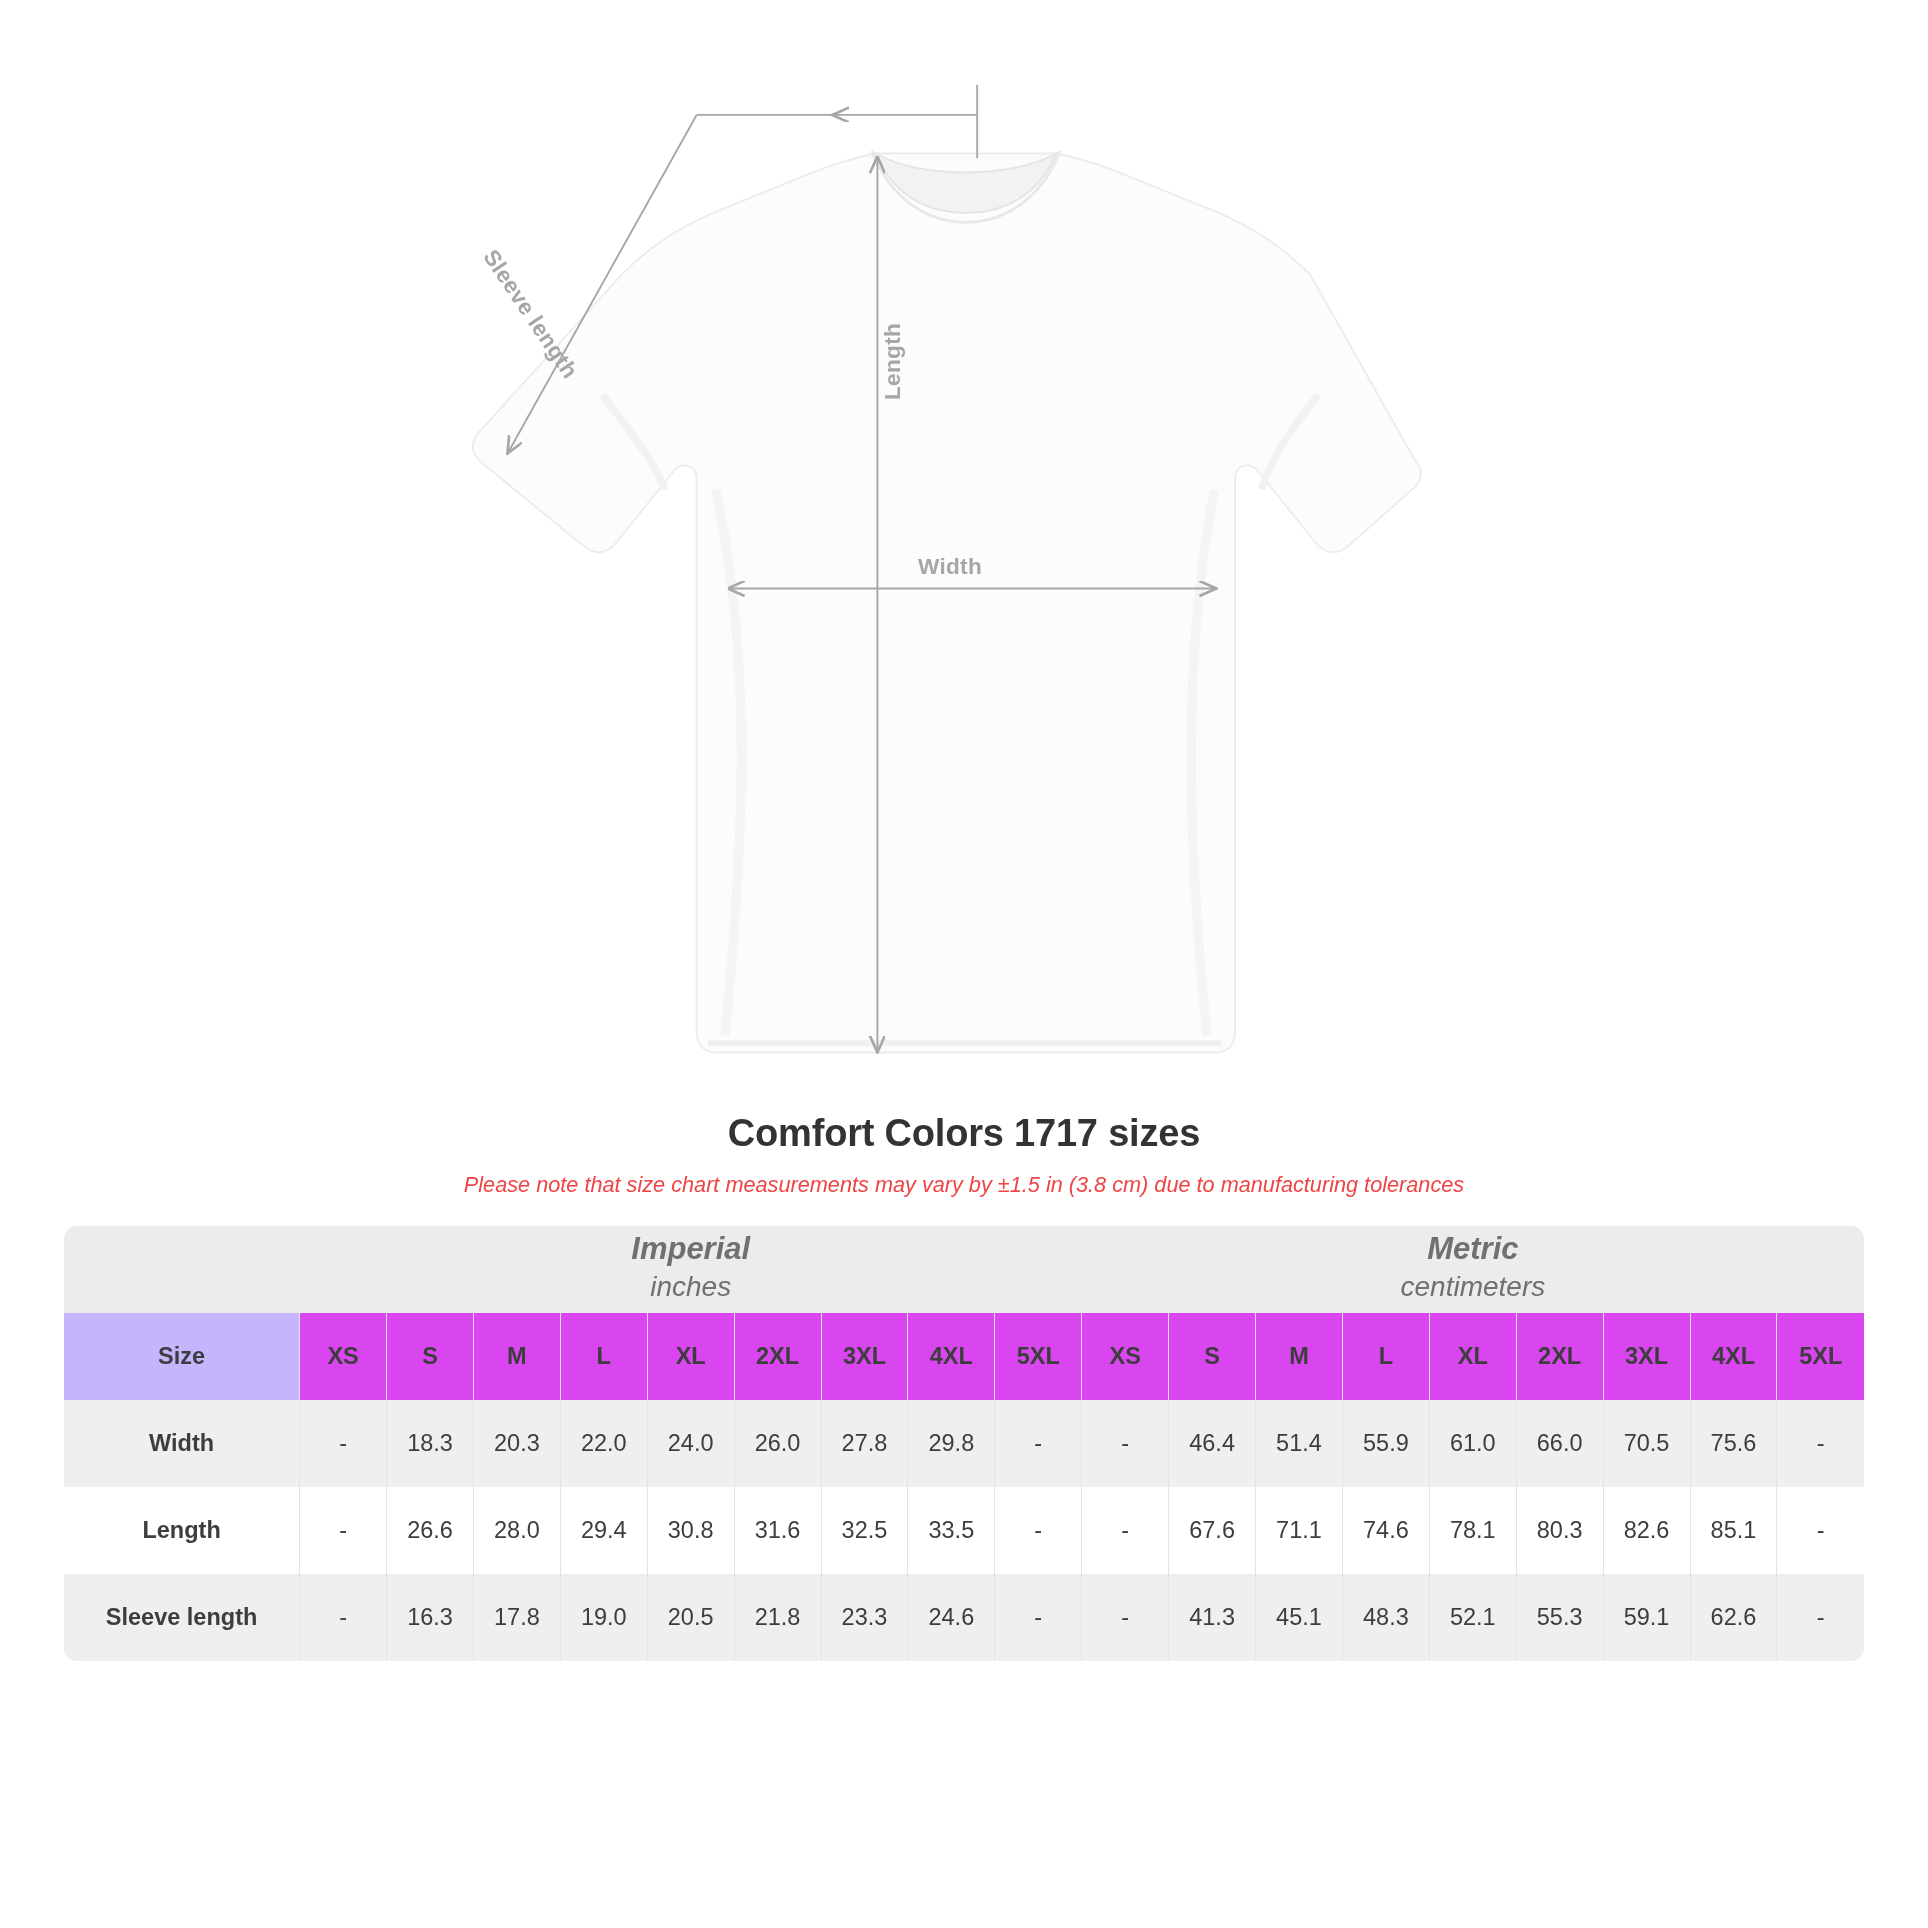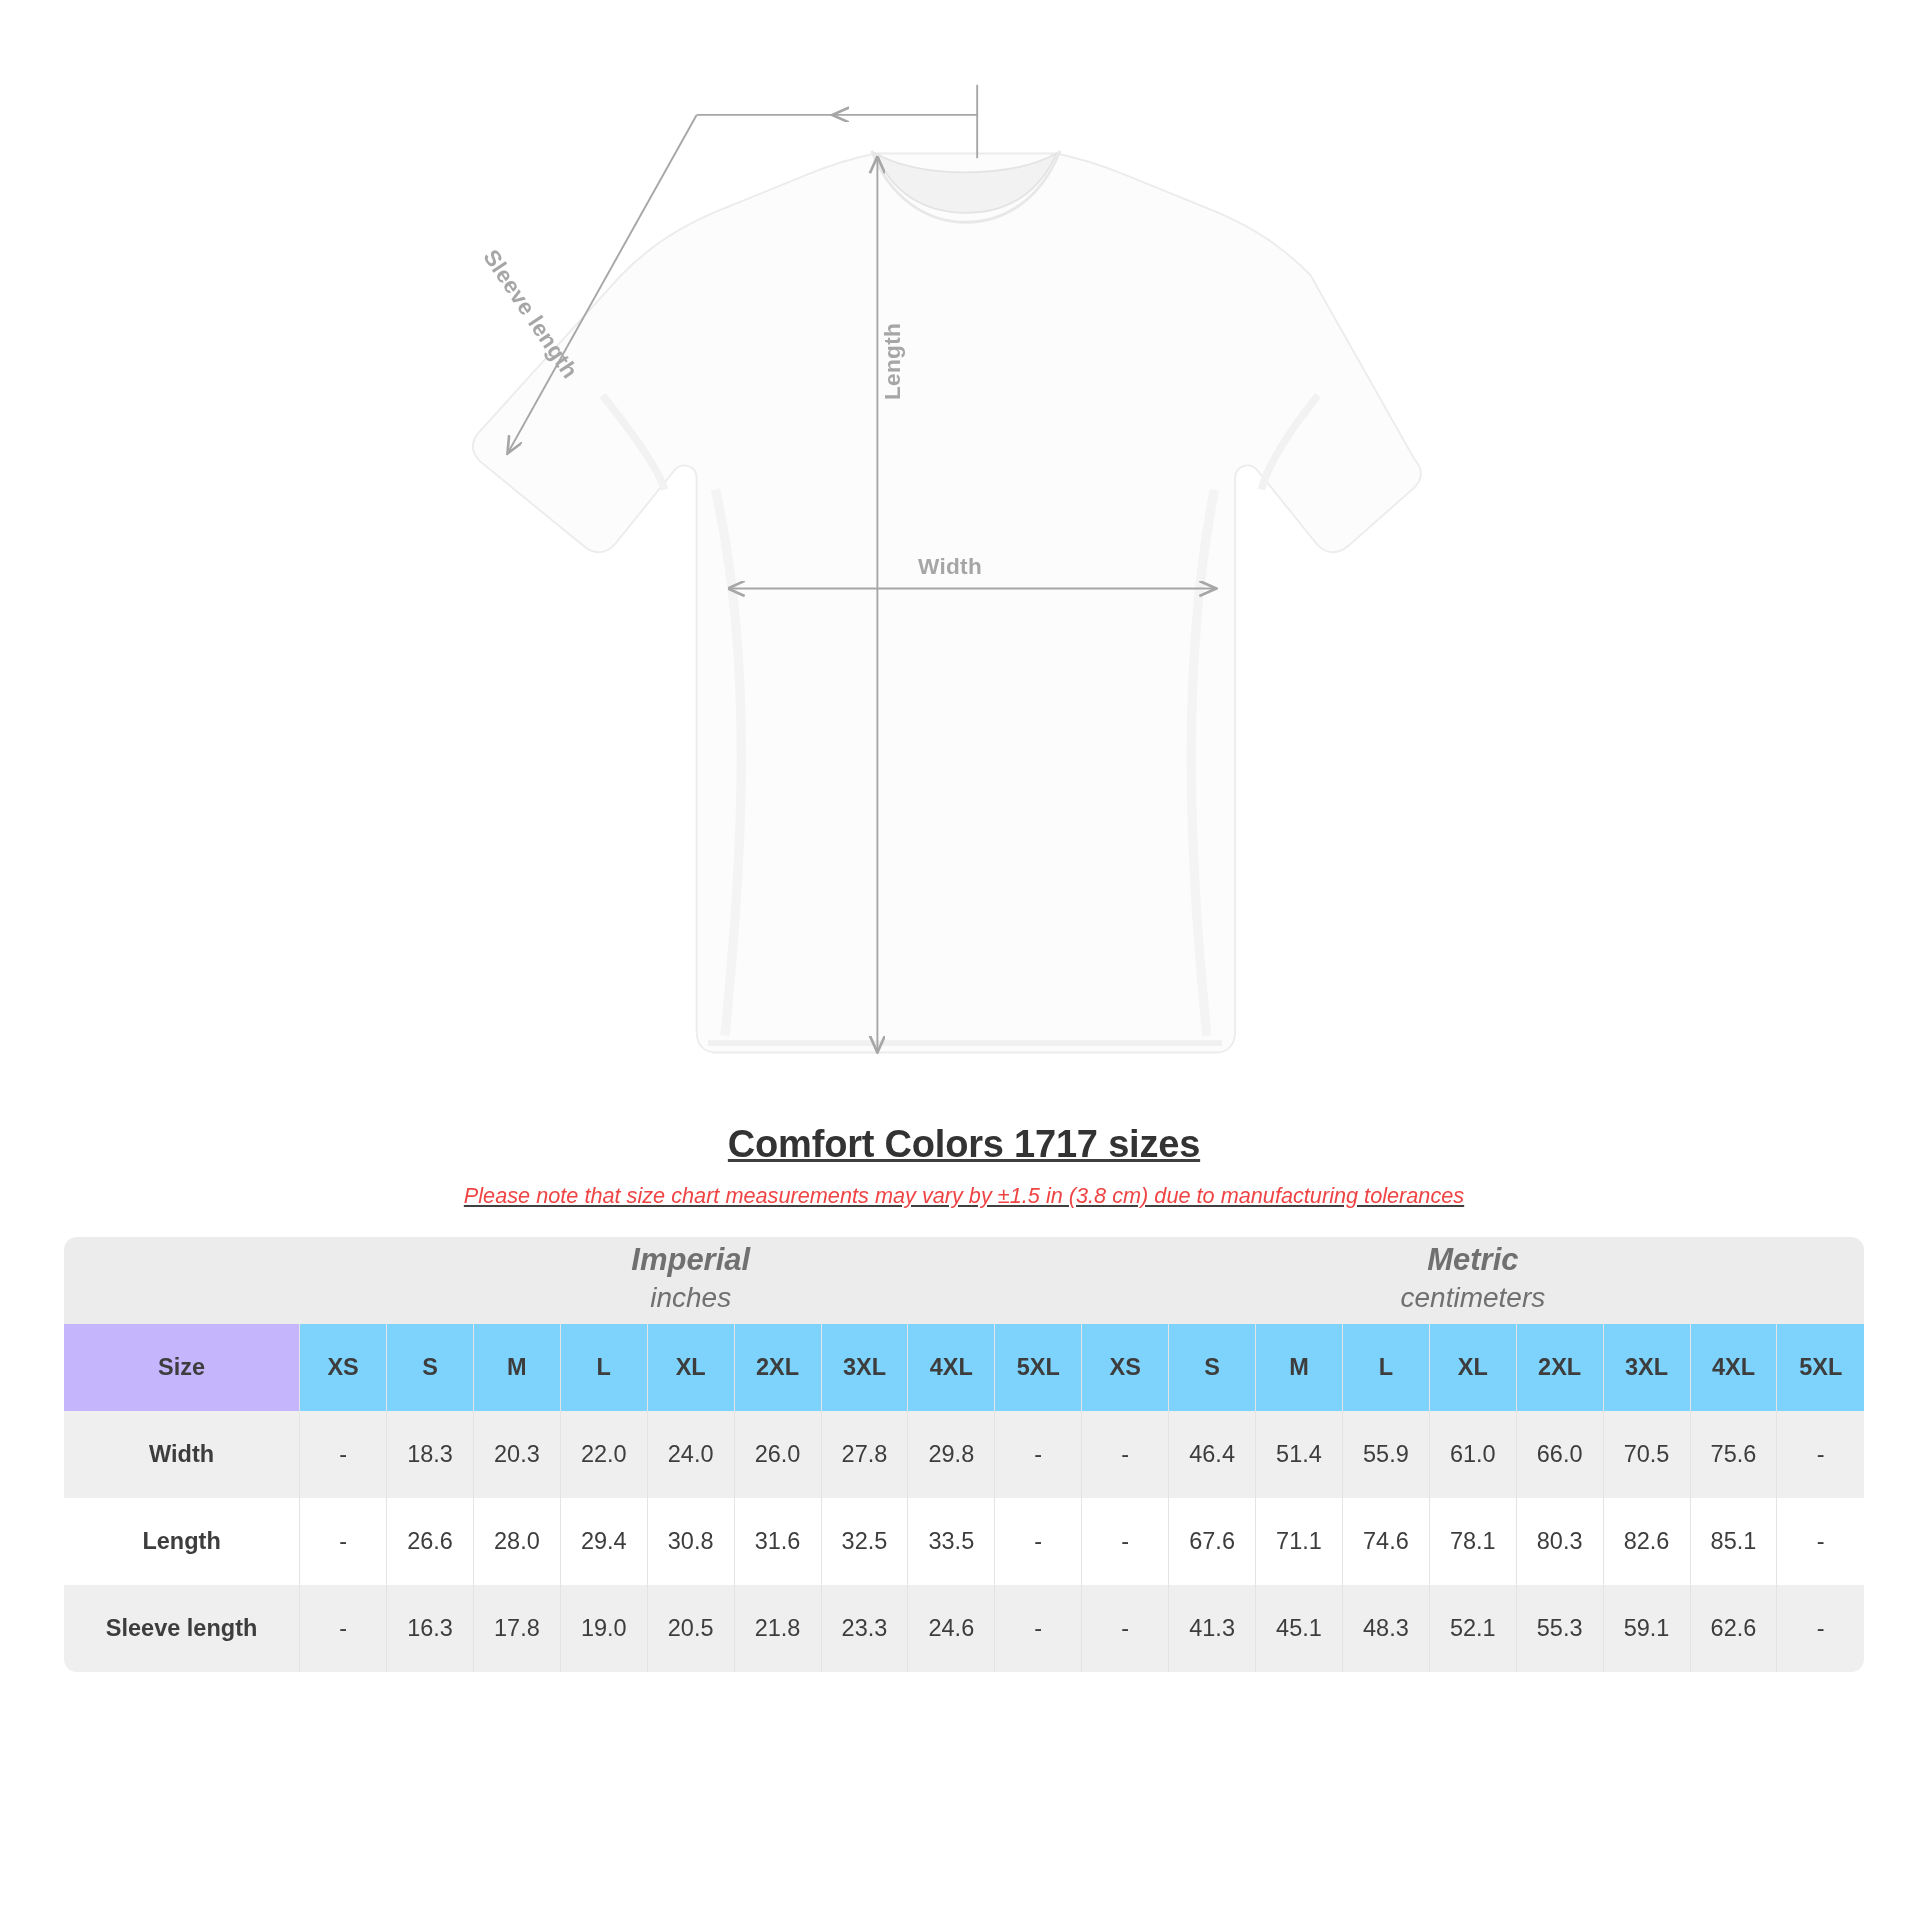--- a/index.html
+++ b/index.html
@@ -53,22 +53,21 @@
     left: 499px;
     top: 245px;
     transform: rotate(56deg);
     transform-origin: left top;
     white-space: nowrap;
   }
 
   
   .title-block {
     text-align: center;
-    margin-top: 12px;
-    text-decoration: underline;
+    margin-top: 1px;
   }
   .chart-title {
     font-size: 38px;
     font-weight: bold;
     color: #333333;
     letter-spacing: -0.2px;
   }
   .chart-note {
     font-size: 21.7px;
     font-style: italic;
@@ -110,21 +109,21 @@
     line-height: 1.15;
   }
   .unit-sub {
     font-size: 28px;
     font-style: italic;
     color: #707070;
     line-height: 1.5;
   }
   
   .size-row td {
-    background: #7dd3fc;
+    background: #d946ef;
     font-weight: bold;
     font-size: 23.5px;
     color: #444444;
     height: 90px;
   }
   .size-row td.rowhead {
     background: #c4b5fd;
   }
   
   .data-row td {

